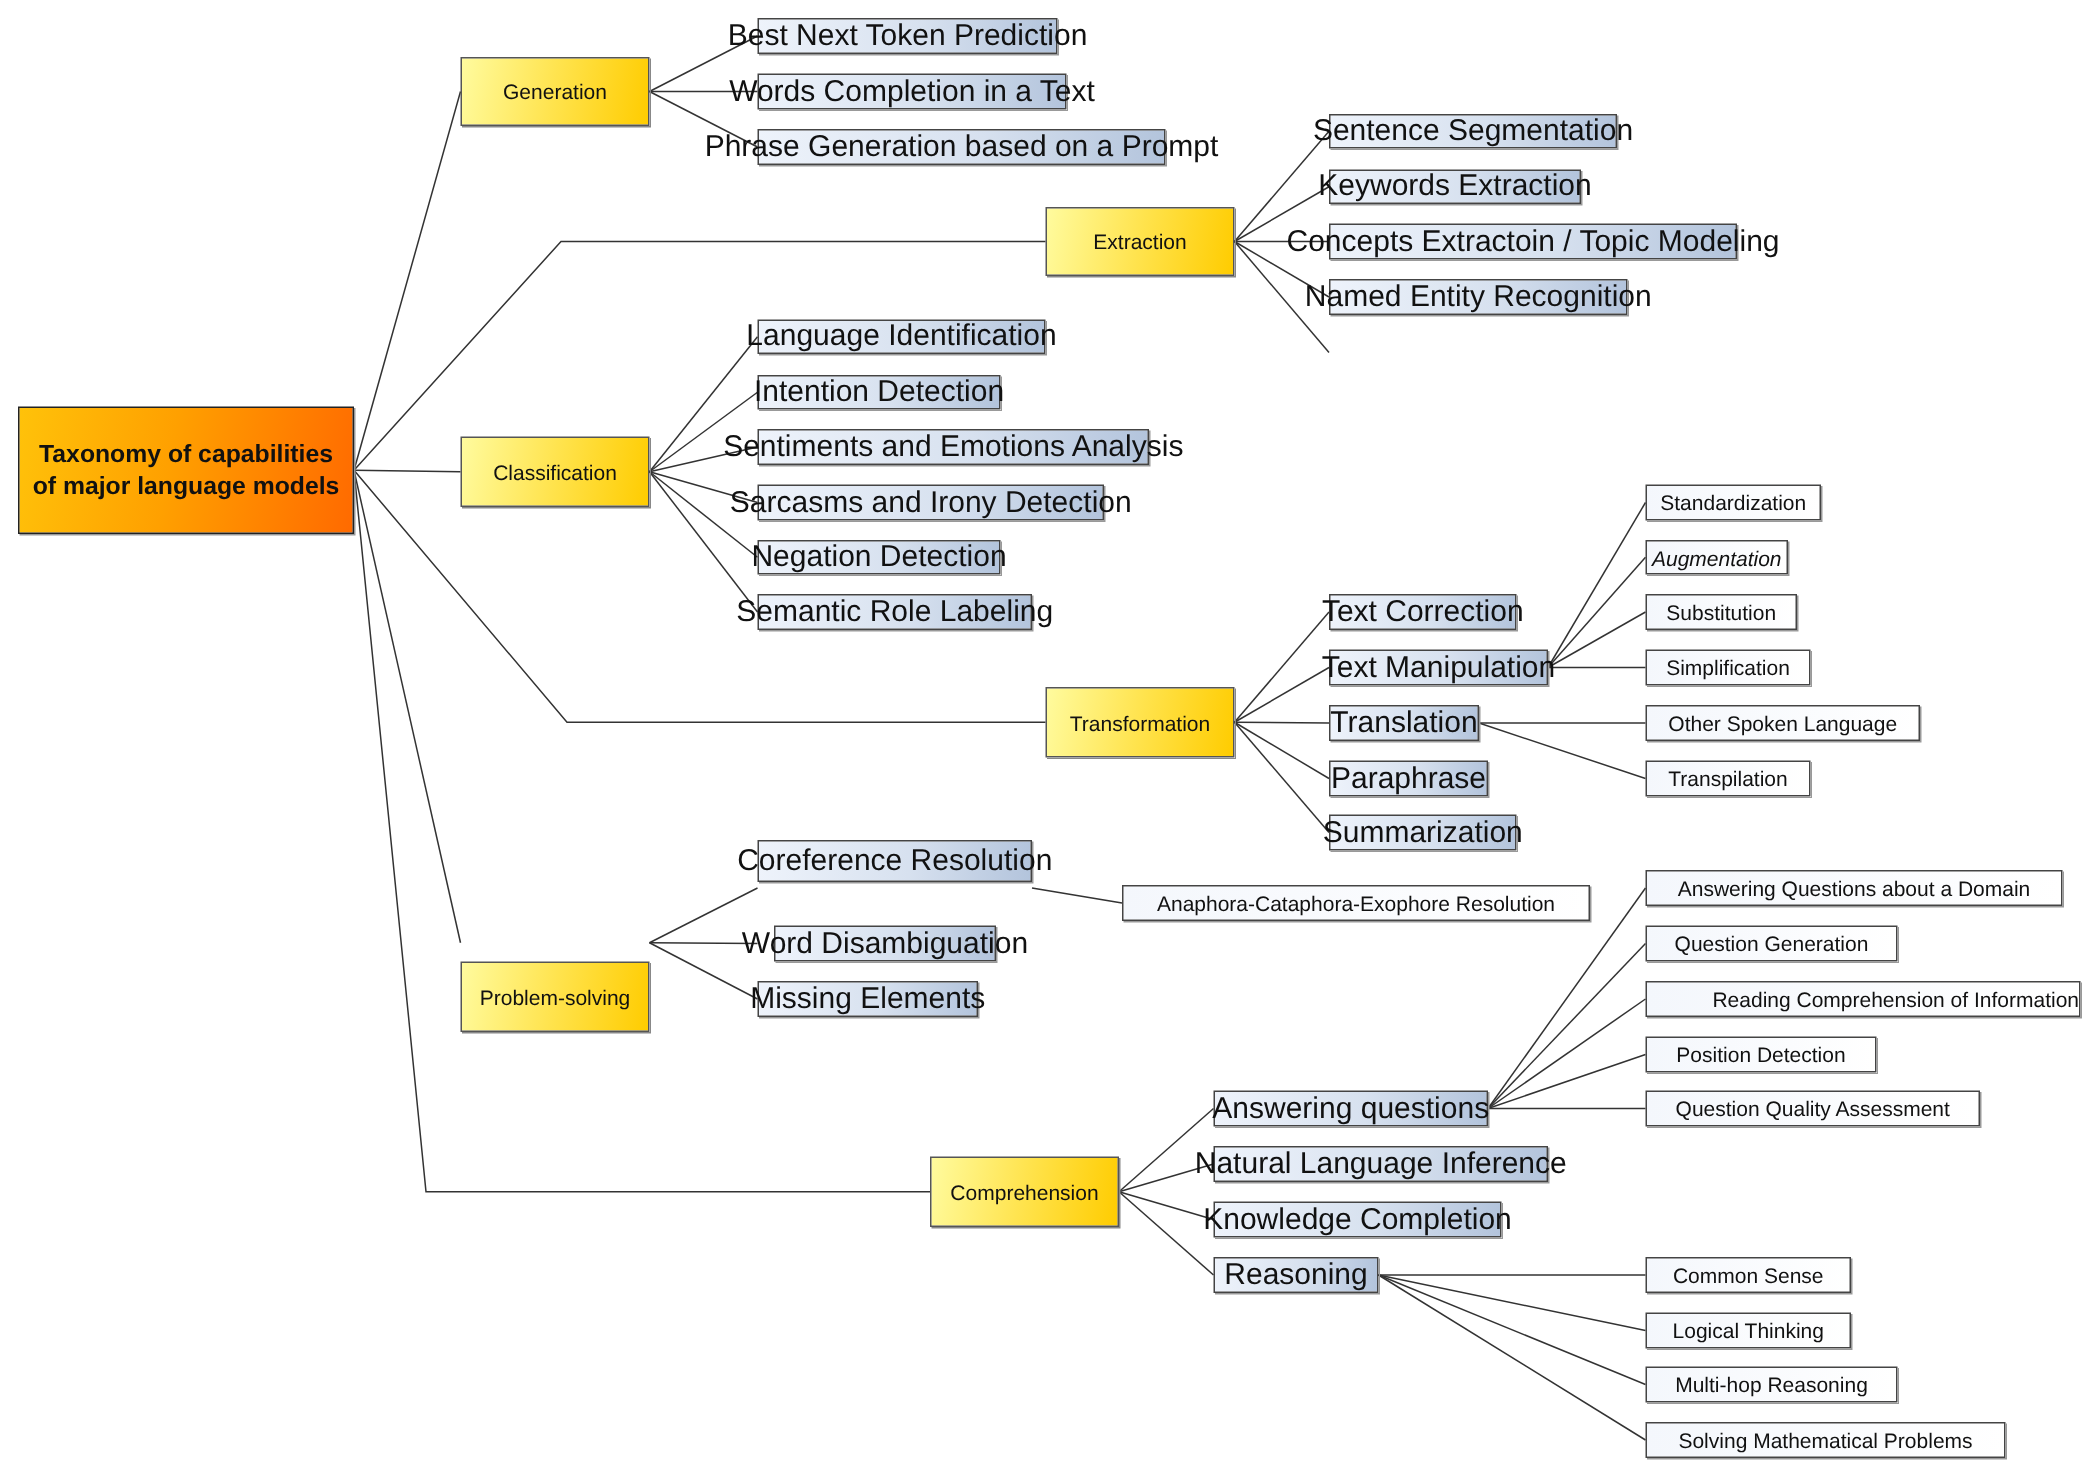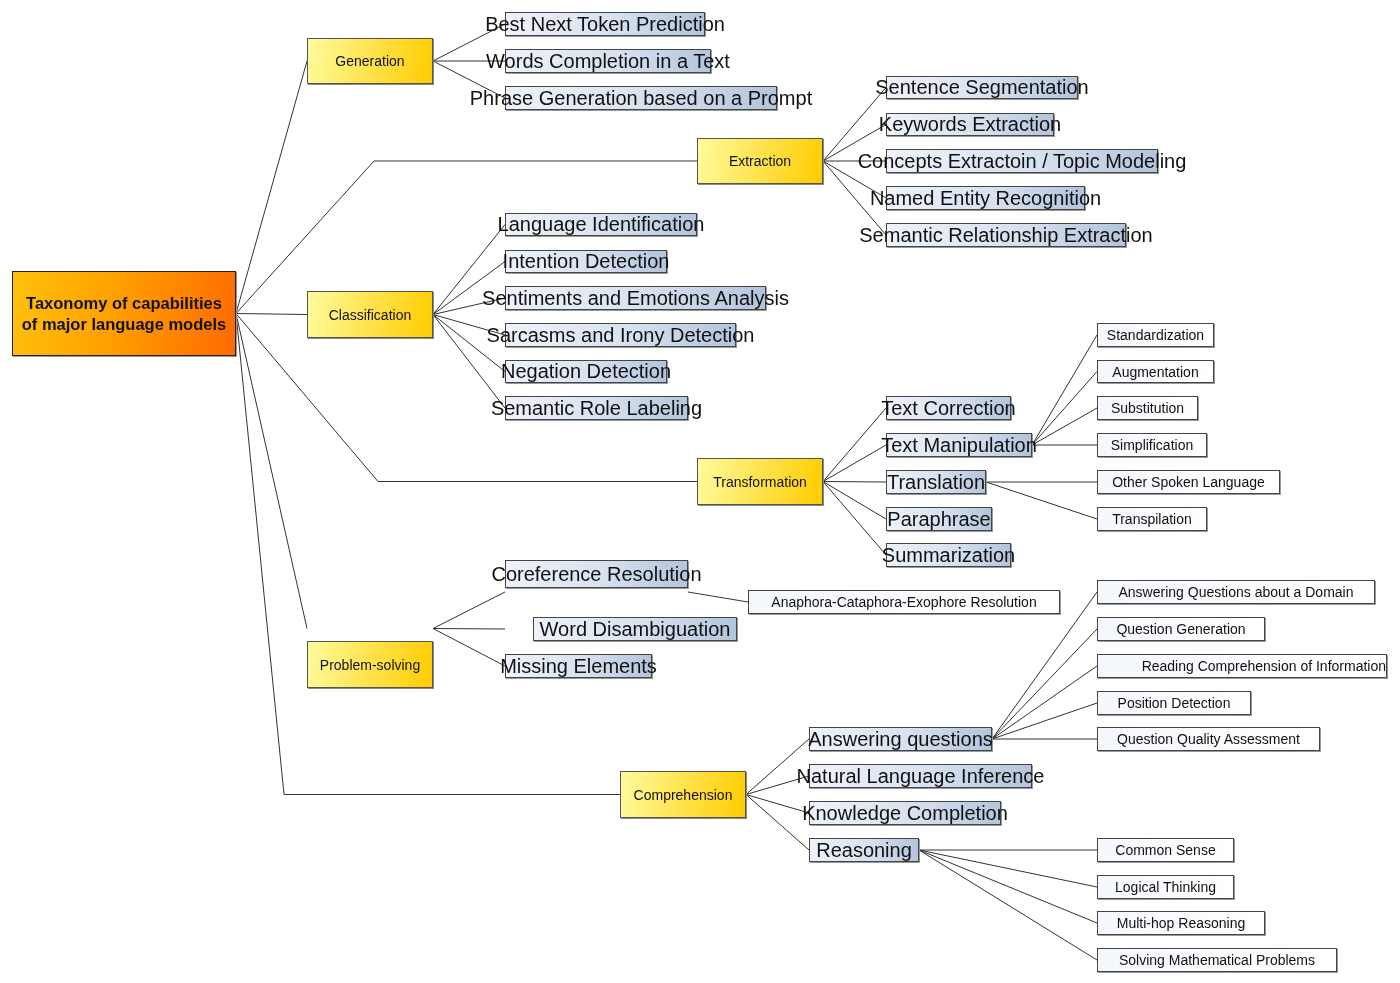--- a/index.html
+++ b/index.html
@@ -100,23 +100,20 @@
     </div>
     <div class="node leaf" style="left: 886px; top: 113px; width: 168px; height: 23px;">
       <span>Keywords Extraction</span>
     </div>
     <div class="node leaf" style="left: 886px; top: 149px; width: 272px; height: 24px;">
       <span>Concepts Extractoin / Topic Modeling</span>
     </div>
     <div class="node leaf" style="left: 886px; top: 186px; width: 199px; height: 24px;">
       <span>Named Entity Recognition</span>
     </div>
-    <div class="node leaf" style="left: 886px; top: 223px; width: 240px; height: 24px;">
-      <span>Semantic Relationship Extraction</span>
-    </div>
     <div class="node cat" style="left: 307px; top: 291px; width: 126px; height: 47px;">
       <span>Classification</span>
     </div>
     <div class="node leaf" style="left: 505px; top: 213px; width: 192px; height: 23px;">
       <span>Language Identification</span>
     </div>
     <div class="node leaf" style="left: 505px; top: 250px; width: 162px; height: 23px;">
       <span>Intention Detection</span>
     </div>
     <div class="node leaf" style="left: 505px; top: 286px; width: 261px; height: 24px;">
@@ -136,21 +133,21 @@
     </div>
     <div class="node leaf" style="left: 886px; top: 396px; width: 125px; height: 24px;">
       <span>Text Correction</span>
     </div>
     <div class="node leaf" style="left: 886px; top: 433px; width: 146px; height: 24px;">
       <span>Text Manipulation</span>
     </div>
     <div class="node leaf2" style="left: 1097px; top: 323px; width: 117px; height: 24px;">
       <span>Standardization</span>
     </div>
-    <div class="node leaf2" style="left: 1097px; top: 360px; width: 117px; height: 23px;">
+    <div class="node leaf2" style="left: 1097px; top: 360px; width: 95px; height: 23px; font-style: italic;">
       <span>Augmentation</span>
     </div>
     <div class="node leaf2" style="left: 1097px; top: 396px; width: 101px; height: 24px;">
       <span>Substitution</span>
     </div>
     <div class="node leaf2" style="left: 1097px; top: 433px; width: 110px; height: 24px;">
       <span>Simplification</span>
     </div>
     <div class="node leaf" style="left: 886px; top: 470px; width: 100px; height: 24px;">
       <span>Translation</span>
@@ -169,21 +166,21 @@
     </div>
     <div class="node cat" style="left: 307px; top: 605px; width: 126px; height: 47px; margin-top: 36px;">
       <span>Problem-solving</span>
     </div>
     <div class="node leaf" style="left: 505px; top: 560px; width: 183px; height: 28px;">
       <span>Coreference Resolution</span>
     </div>
     <div class="node leaf2" style="left: 748px; top: 590px; width: 312px; height: 24px;">
       <span>Anaphora-Cataphora-Exophore Resolution</span>
     </div>
-    <div class="node leaf" style="left: 533px; top: 617px; width: 204px; height: 24px;">
+    <div class="node leaf" style="left: 516px; top: 617px; width: 148px; height: 24px;">
       <span>Word Disambiguation</span>
     </div>
     <div class="node leaf" style="left: 505px; top: 654px; width: 147px; height: 24px;">
       <span>Missing Elements</span>
     </div>
     <div class="node cat" style="left: 620px; top: 771px; width: 126px; height: 47px;">
       <span>Comprehension</span>
     </div>
     <div class="node leaf" style="left: 809px; top: 727px; width: 183px; height: 24px;">
       <span>Answering questions</span>

